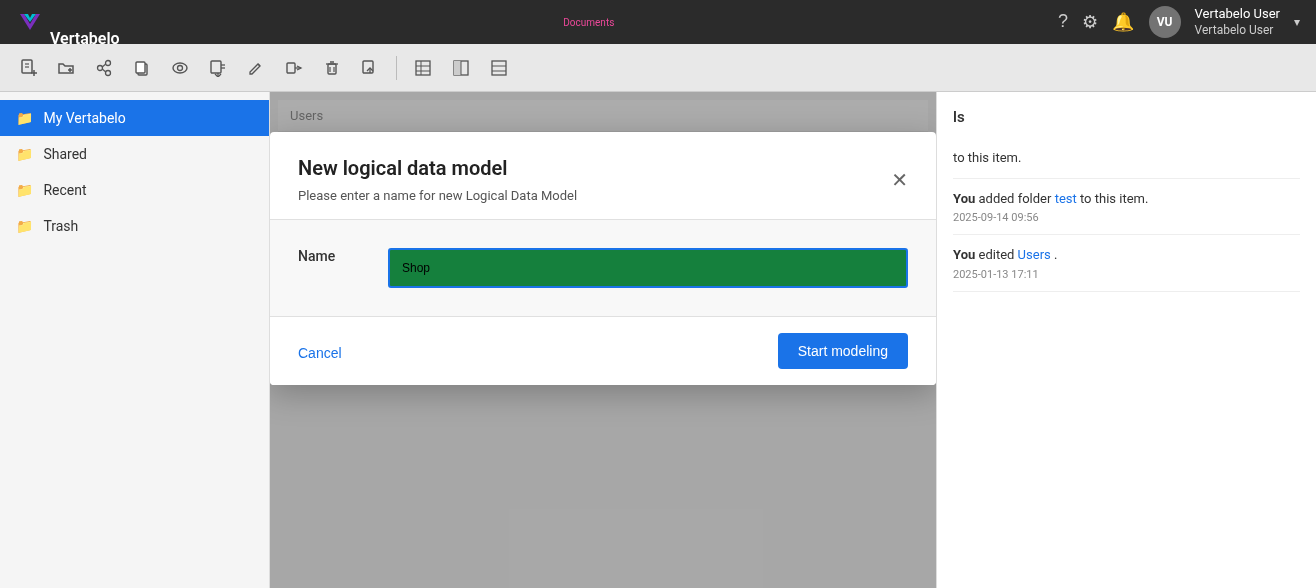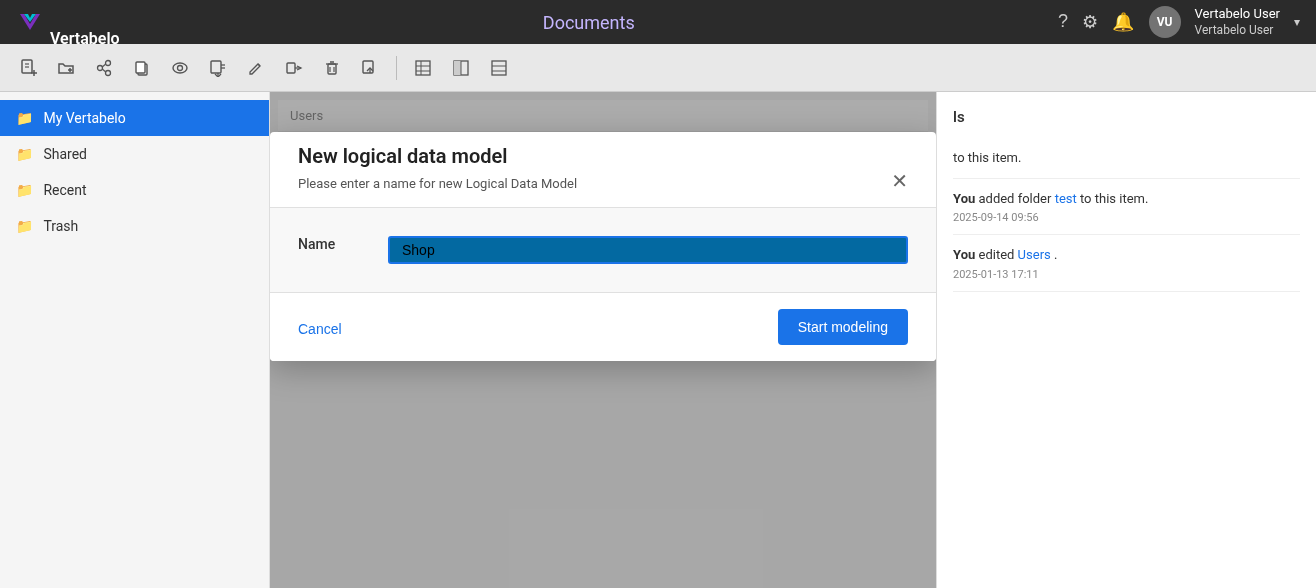--- a/index.html
+++ b/index.html
@@ -8,21 +8,21 @@
     
     .top-nav {
       background: #2b2b2b;
       height: 44px;
       display: flex;
       align-items: center;
       padding: 0 16px;
       justify-content: space-between;
     }
     .top-nav-left { display: flex; align-items: center; gap: 8px; }
-    .top-nav-center { color: #c4b5fd; font-size: 18px; }
+    .top-nav-center { color: #ec4899; font-size: 10px; }
     .top-nav-right { display: flex; align-items: center; gap: 14px; }
     .nav-icon-btn { color: #ccc; cursor: pointer; font-size: 18px; background: none; border: none; display: flex; align-items: center; }
     .avatar-circle {
       width: 32px; height: 32px; background: #737373; border-radius: 50%;
       display: flex; align-items: center; justify-content: center;
       color: white; font-size: 12px; font-weight: bold;
     }
     .user-info { color: #ccc; font-size: 12px; line-height: 1.3; }
     .user-info .name { color: white; font-size: 13px; }
     .chevron-down { color: #ccc; font-size: 12px; }
@@ -96,48 +96,48 @@
 
     
     .modal {
       background: white;
       border-radius: 4px;
       width: 700px;
       box-shadow: 0 8px 32px rgba(0,0,0,0.25);
       overflow: hidden;
     }
     .modal-header {
-      padding: 12px 28px 16px;
+      padding: 24px 28px 16px;
       display: flex;
       justify-content: space-between;
-      align-items: flex-end;
+      align-items: center;
       border-bottom: 1px solid #e0e0e0;
     }
     .modal-title { font-size: 20px; font-weight: 600; color: #222; }
     .modal-subtitle { font-size: 13px; color: #555; margin-top: 8px; }
     .modal-close {
       background: none; border: none; cursor: pointer;
       font-size: 20px; color: #666; line-height: 1;
       padding: 0;
     }
     .modal-body {
       padding: 28px 28px;
       background: #f8f8f8;
     }
     .form-row { display: flex; align-items: flex-start; gap: 30px; }
     .form-label { font-size: 14px; font-weight: 500; color: #333; min-width: 60px; }
     .form-input {
       flex: 1;
-      height: 28px;
+      height: 40px;
       padding: 0 12px;
       border: 2px solid #1a73e8;
       border-radius: 3px;
-      font-size: 14px;
+      font-size: 12px;
       outline: none;
-      background: #0369a1;
+      background: #15803d;
     }
     .modal-footer {
       padding: 16px 28px;
       display: flex;
       justify-content: space-between;
       align-items: flex-end;
       background: white;
       border-top: 1px solid #e0e0e0;
     }
     .btn-cancel {

